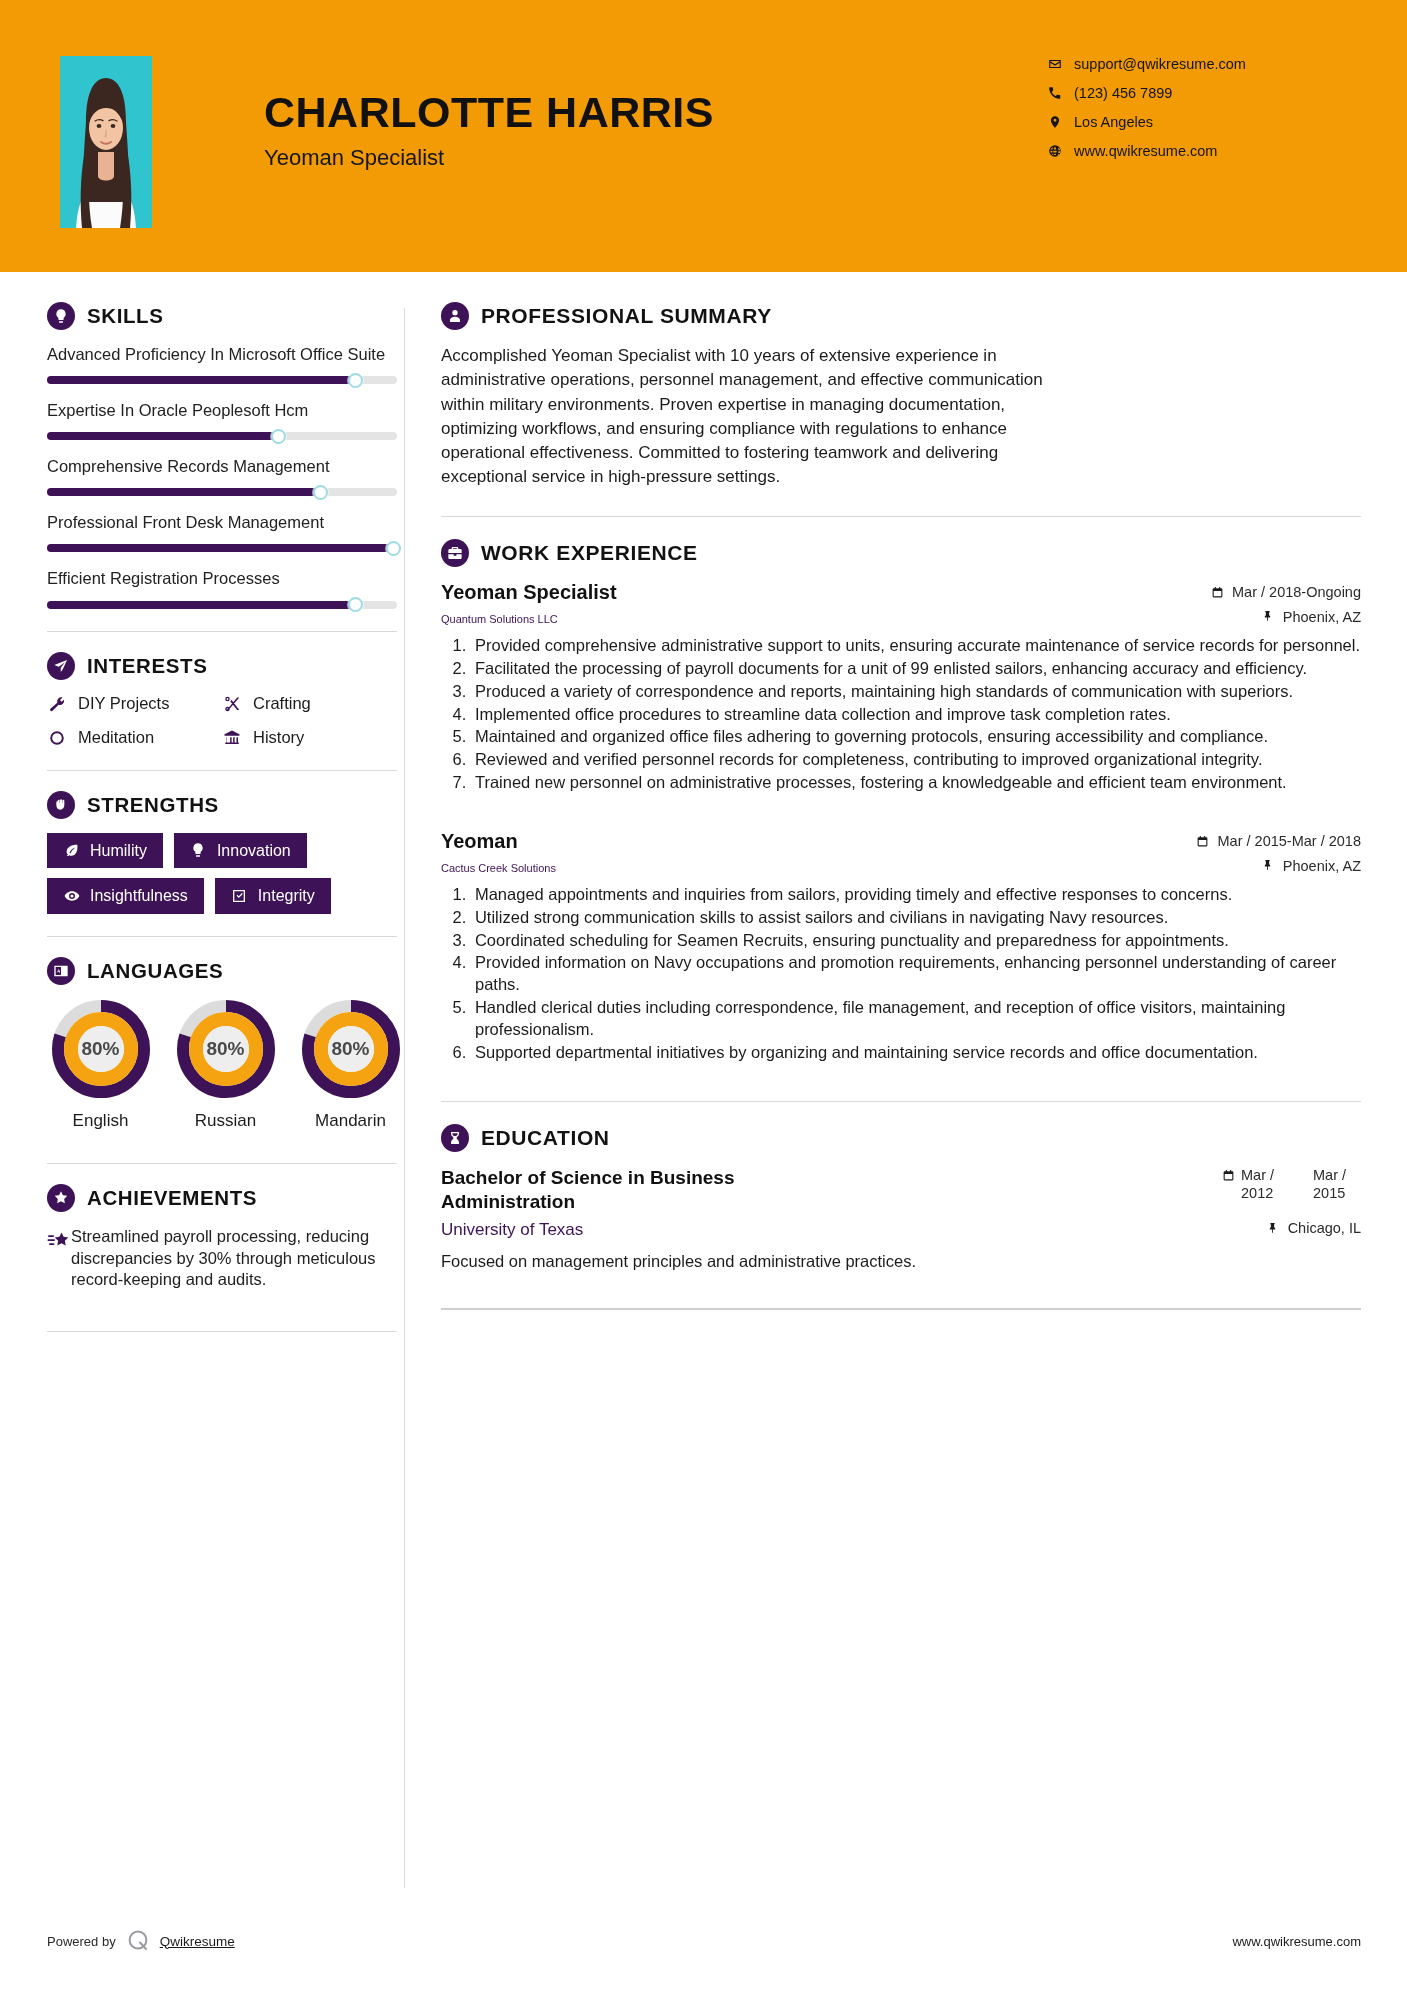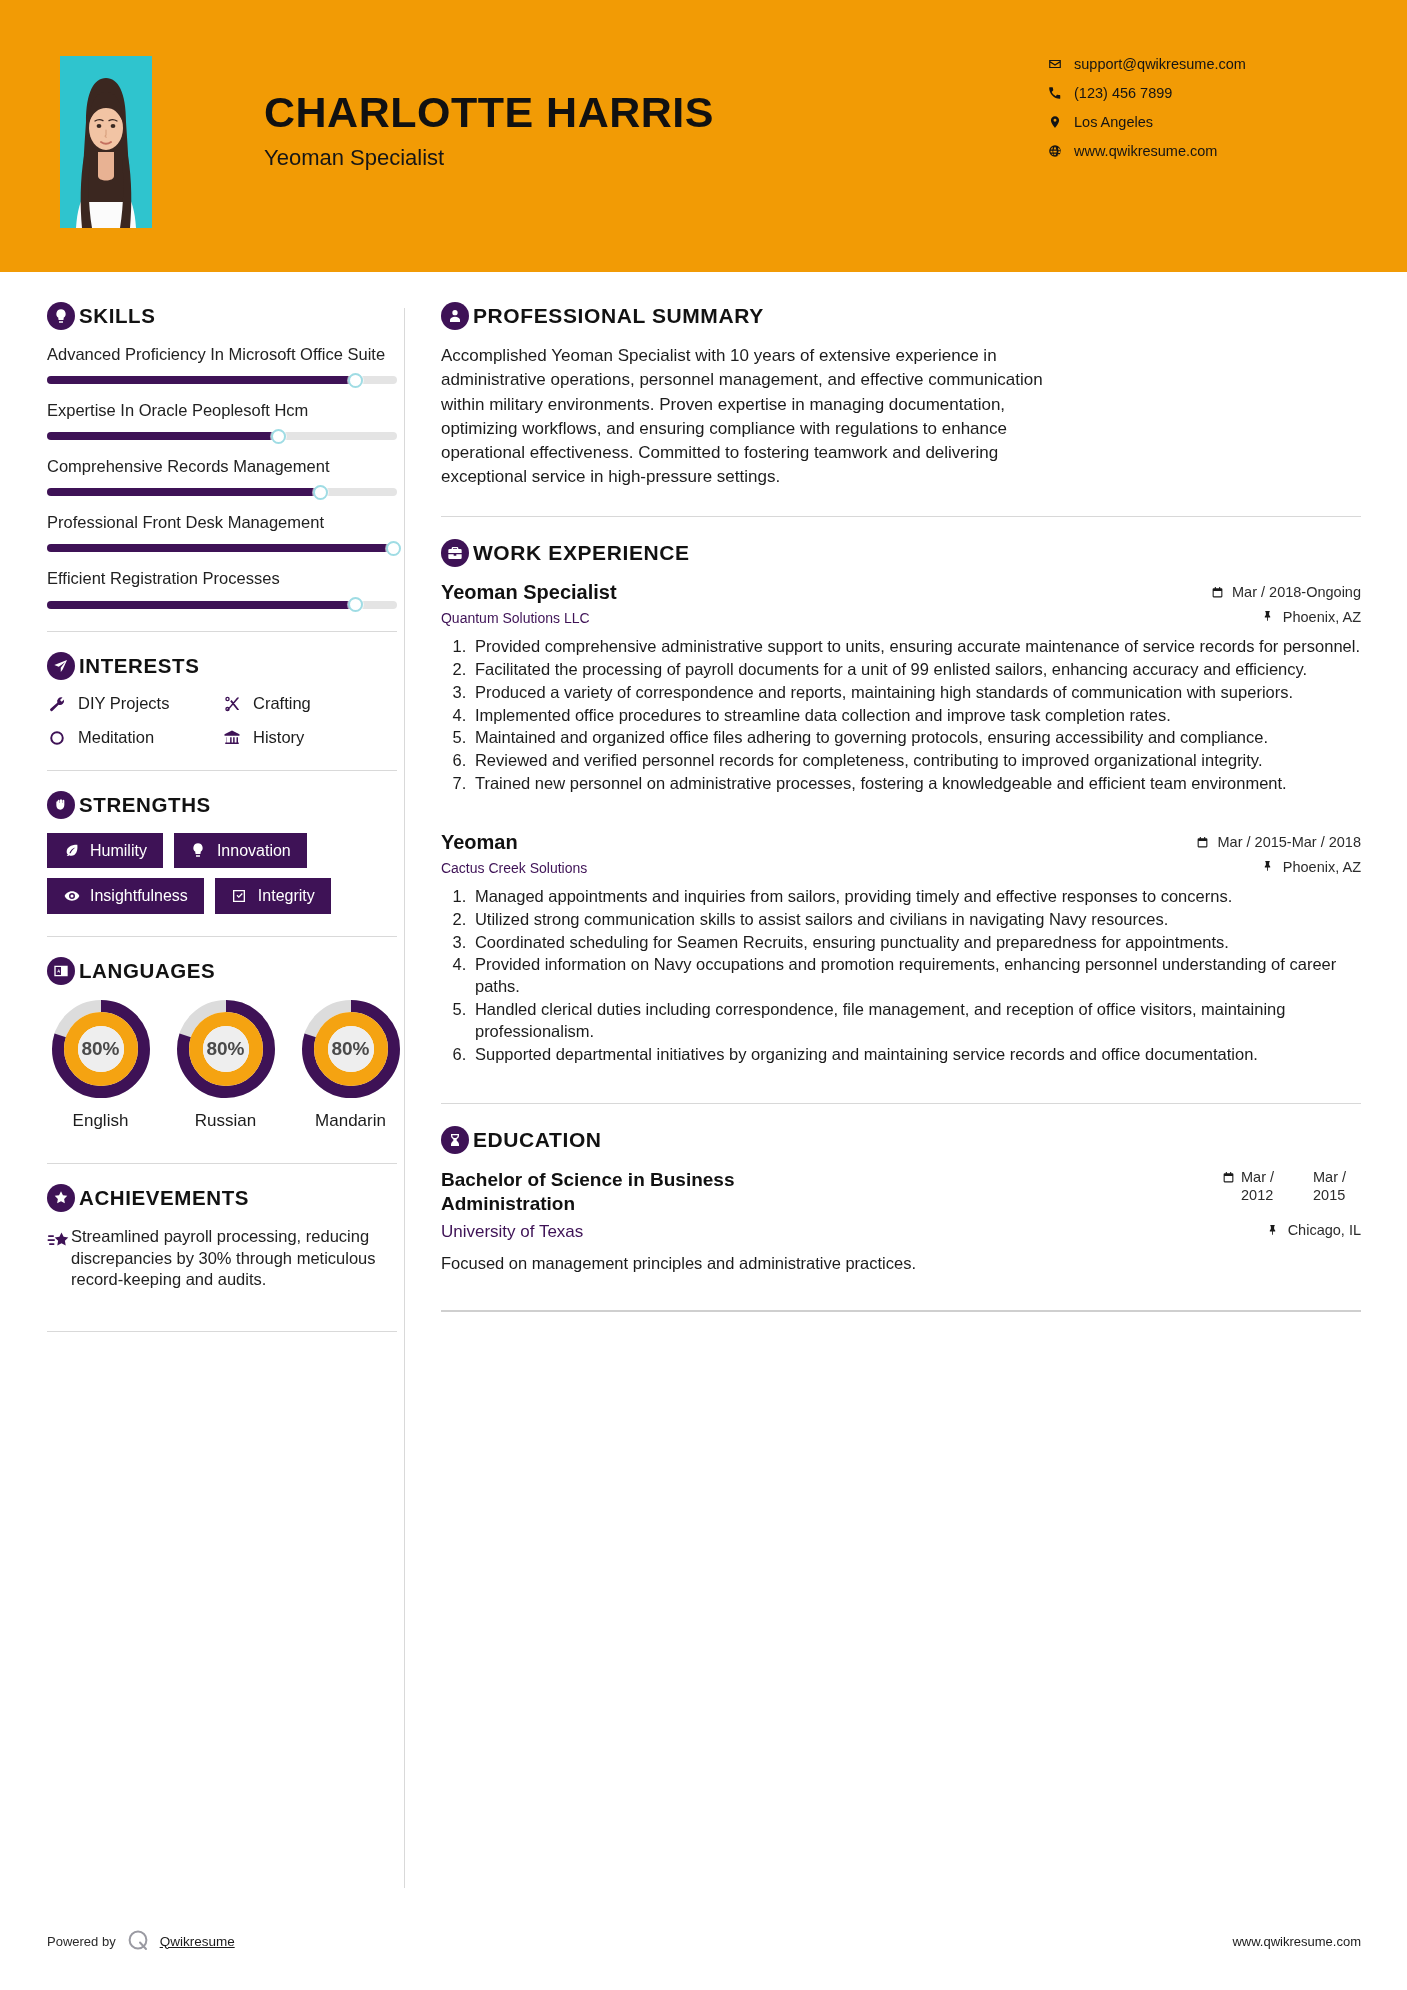--- a/index.html
+++ b/index.html
@@ -99,21 +99,21 @@
   }
   .col-right {
     flex: 1 1 auto;
     padding: 30px 46px 0 36px;
   }
 
   
   .sec-head {
     display: flex;
     align-items: center;
-    gap: 4px;
+    gap: 12px;
     margin-bottom: 14px;
   }
   .sec-ico {
     width: 28px; height: 28px;
     border-radius: 50%;
     background: #3E1256;
     display: inline-flex;
     align-items: center;
     justify-content: center;
     flex: 0 0 28px;
@@ -275,21 +275,21 @@
   }
   .job-meta .m-ico { width: 14px; height: 14px; display:inline-flex;align-items:center;justify-content:center;flex:0 0 14px;}
   .job-meta .m-ico svg { width: 13px; height: 13px; fill: #1b1b1b; }
   .job-sub {
     display: flex;
     justify-content: space-between;
     align-items: baseline;
     margin-top: 5px;
   }
   .company {
-    font-size: 14px;
+    font-size: 11px;
     color: #3E1256;
   }
   .bullets {
     margin: 10px 0 0 0;
     padding-left: 30px;
     list-style: decimal;
   }
   .bullets li {
     font-size: 16.5px;
     line-height: 1.32;

